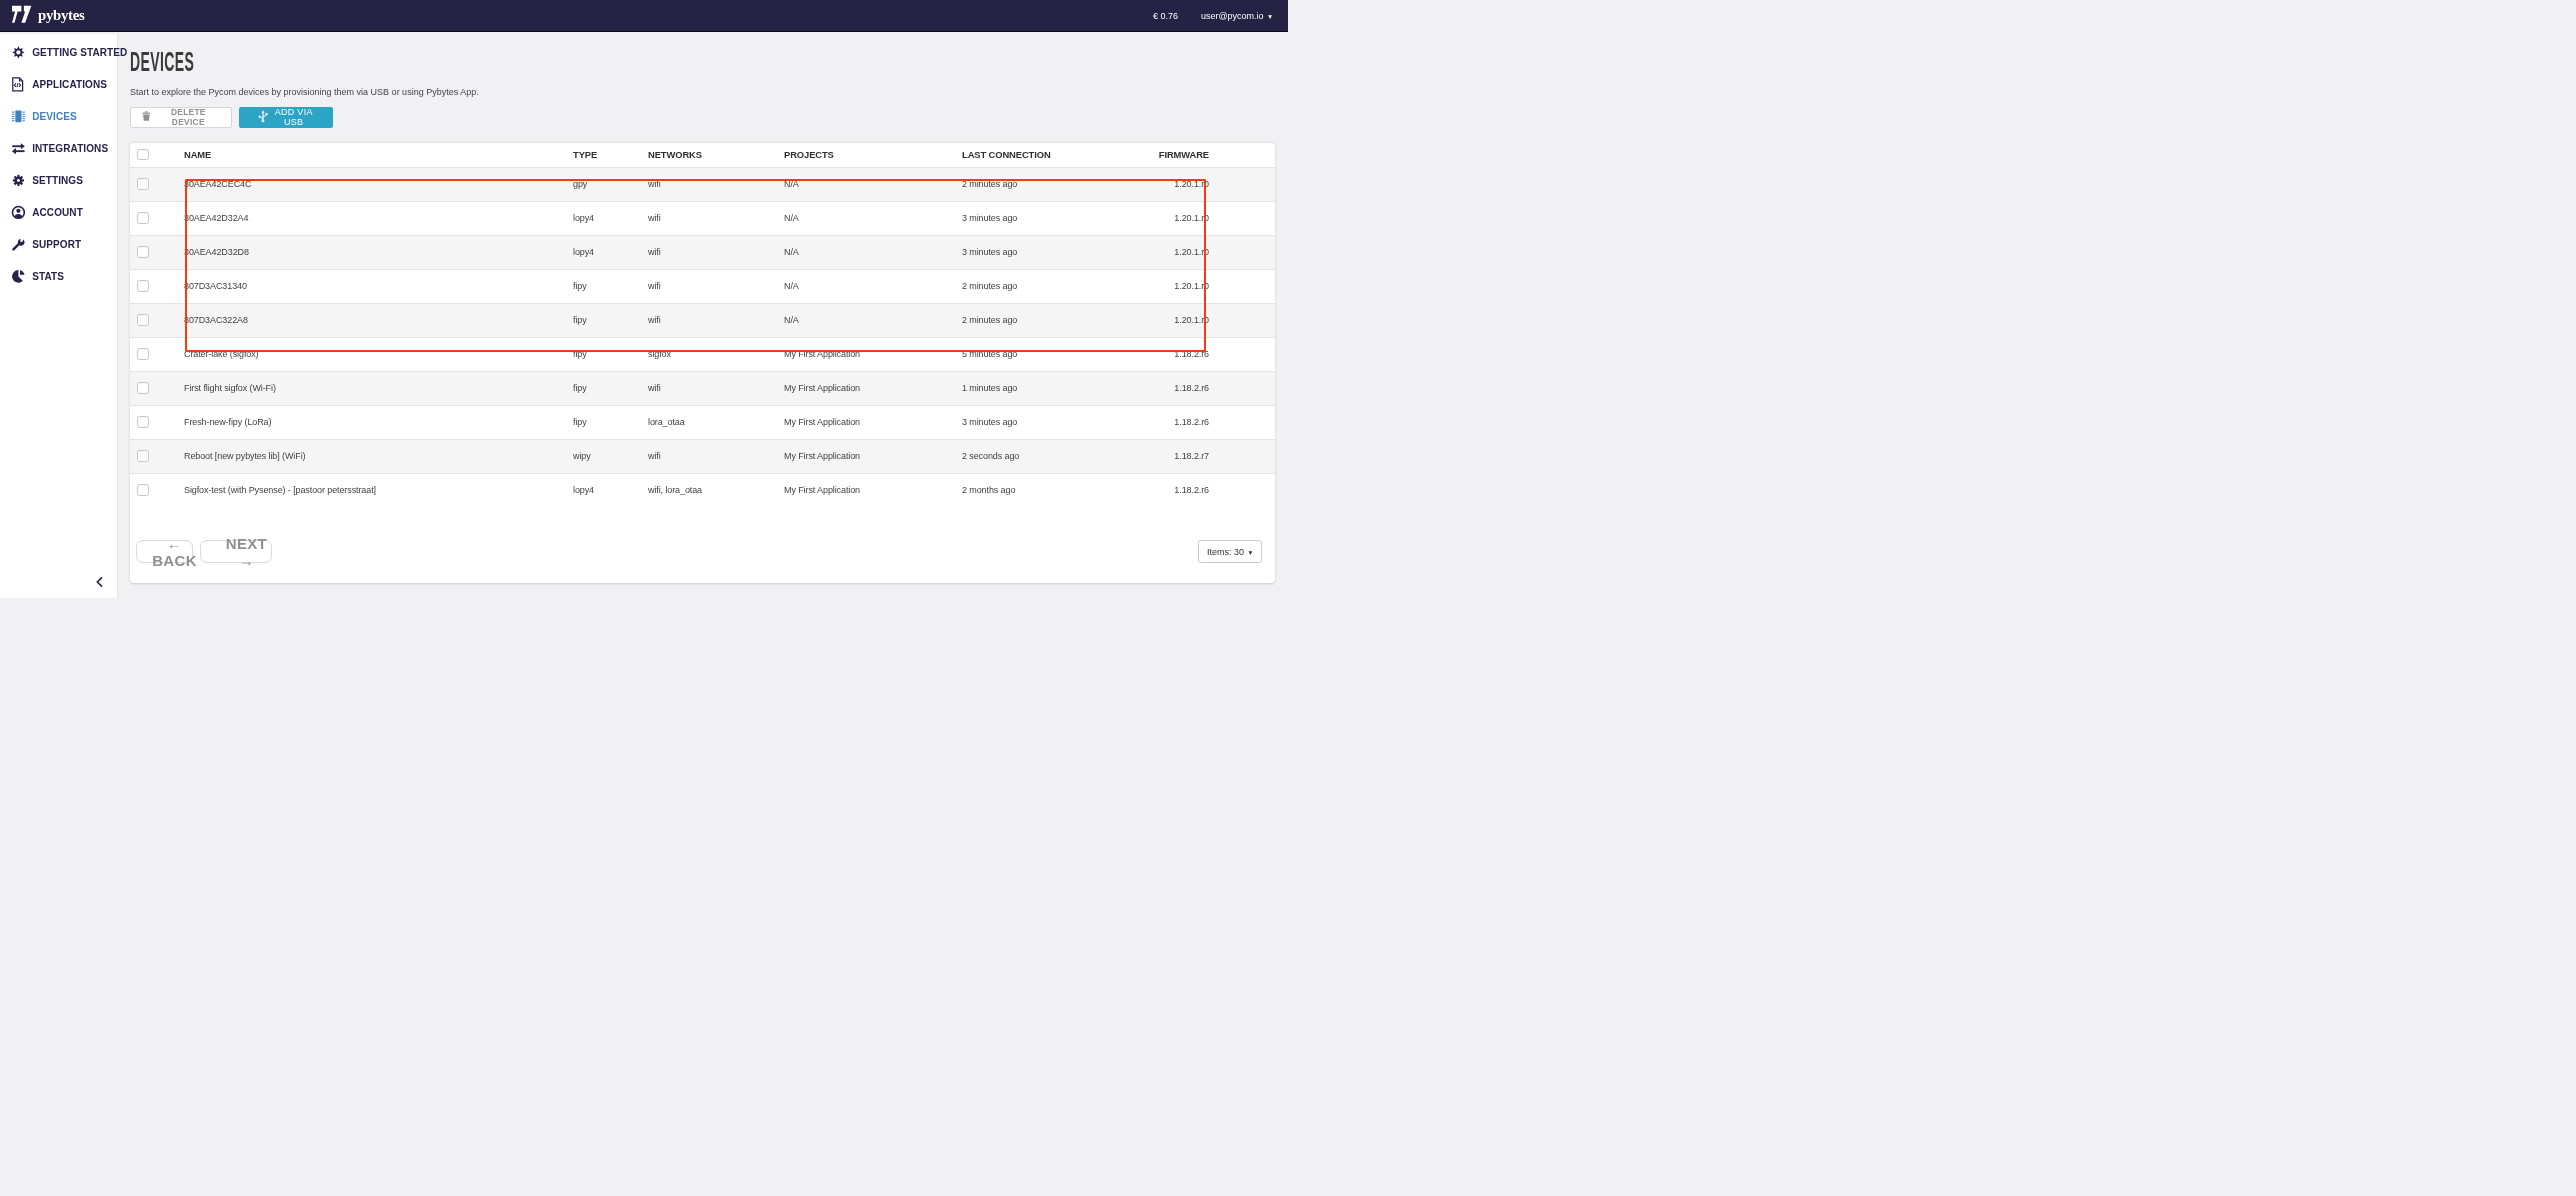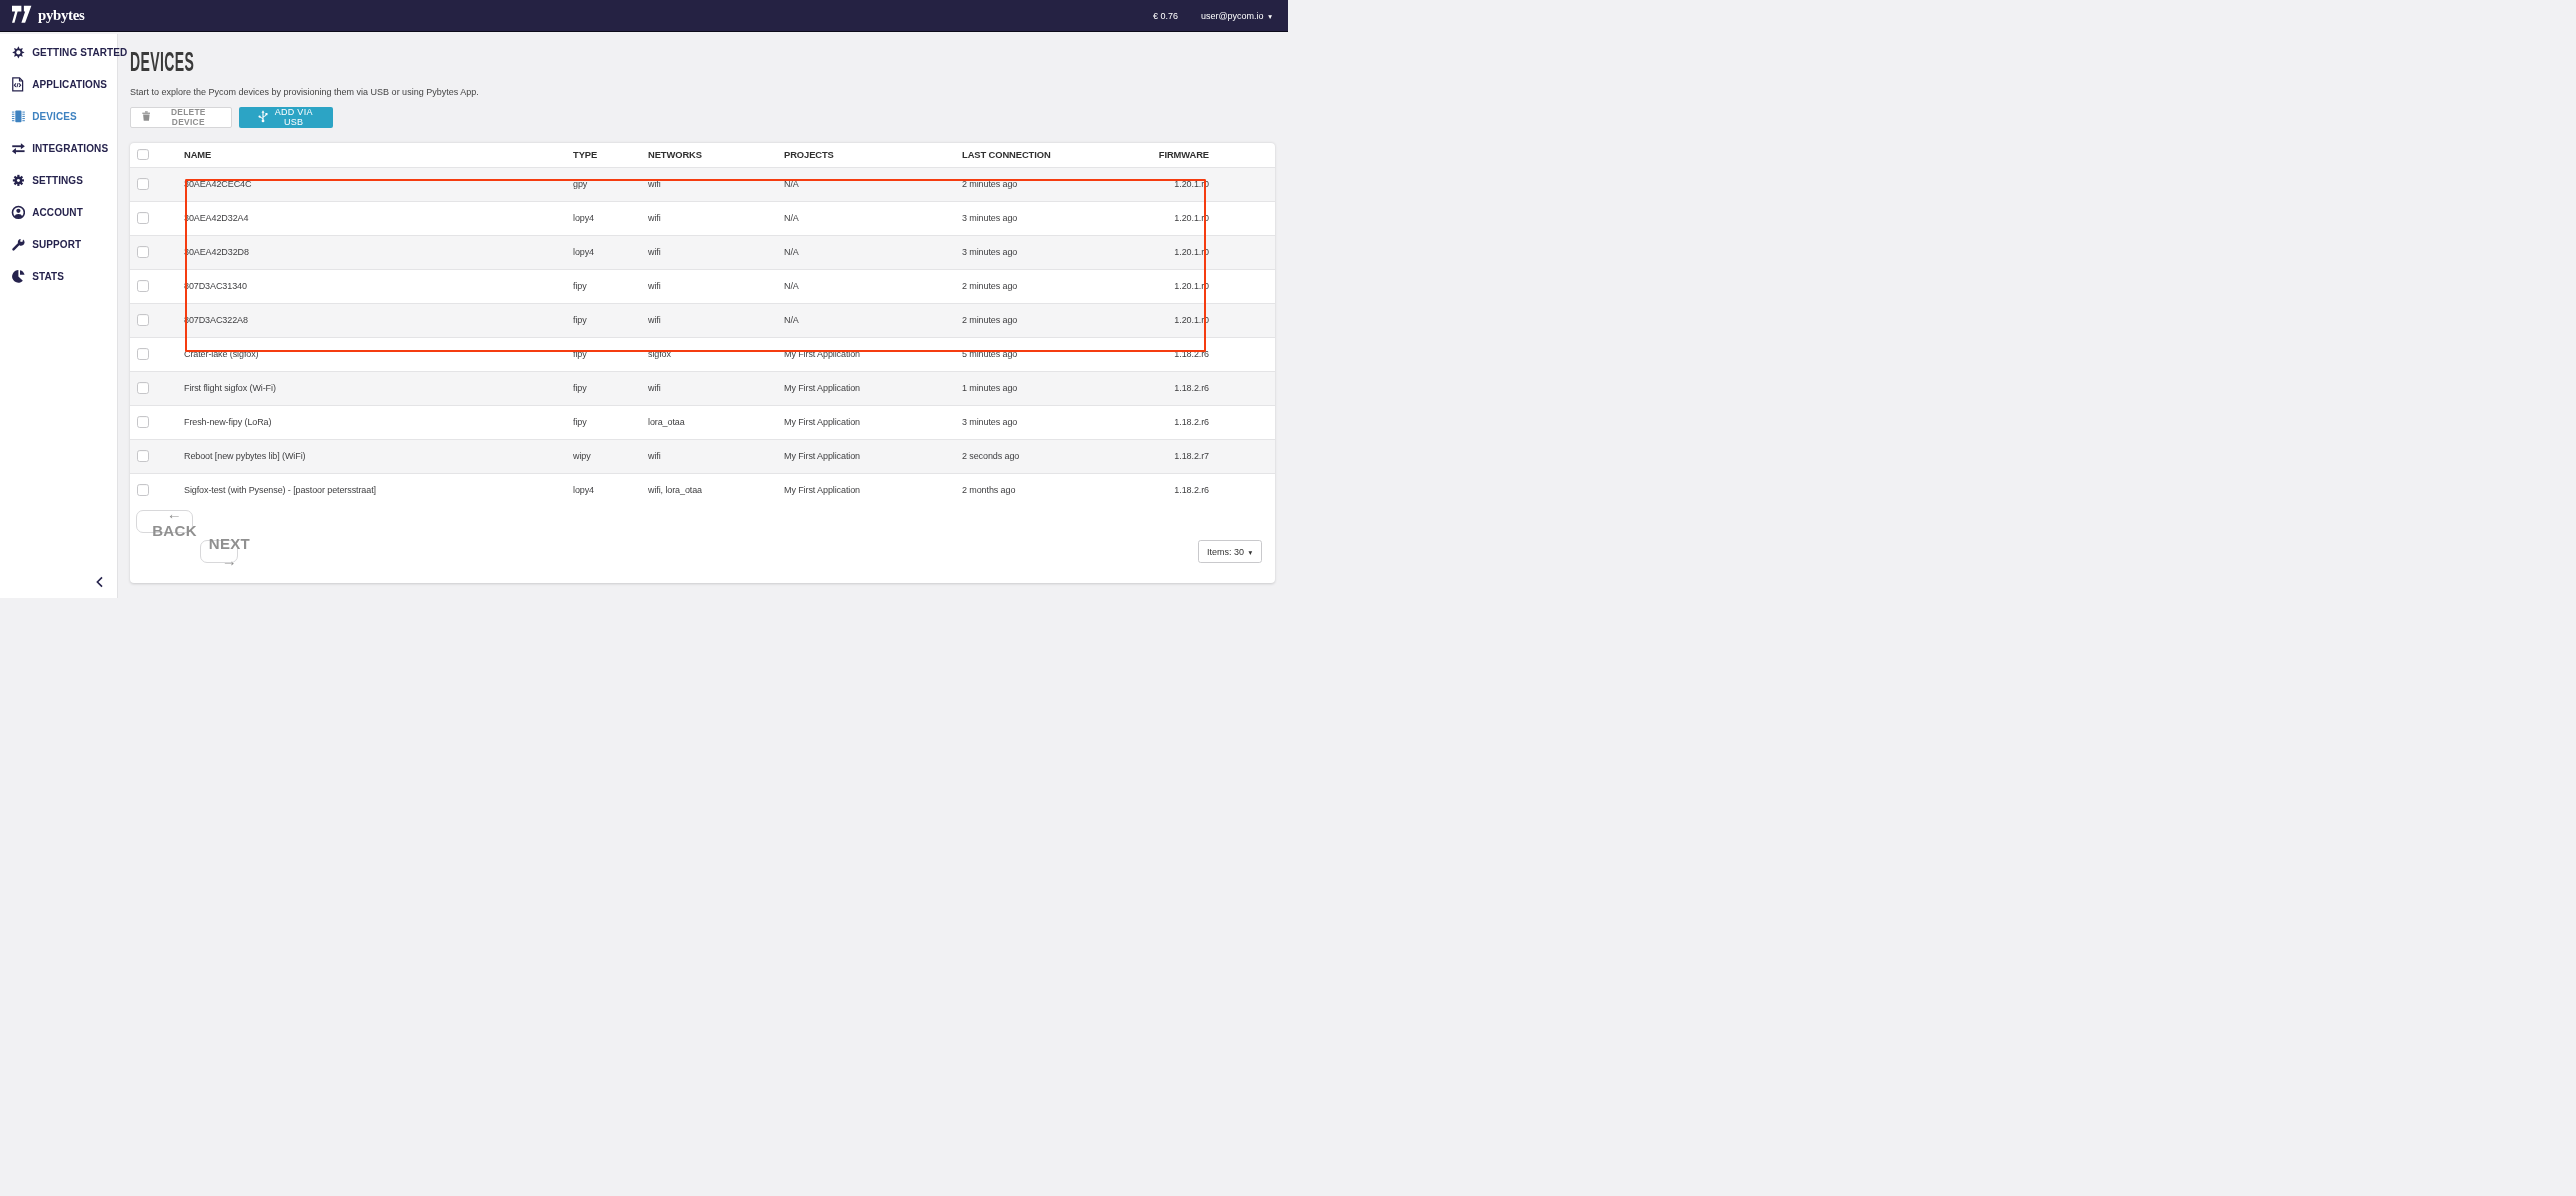--- a/index.html
+++ b/index.html
@@ -84,21 +84,21 @@
     position:absolute; left:55px; top:36px; width:1021px; height:173px;
     border:2px solid #f53c10; border-radius:1.3px; pointer-events:none; z-index:5;
   }
   
   .pager { position:absolute; left:6px; bottom:19.5px; display:flex; gap:7.4px; }
   .pg-btn {
     height:23px; background:#fff; border:0.7px solid #d8d8da; border-radius:7px;
     color:#909090; font-size:15px; font-weight:600; letter-spacing:0.3px;
     display:inline-flex; align-items:center; justify-content:center; cursor:pointer;padding-left:20px;
   }
-  .pg-back { width:57px; } .pg-next { width:38px;margin-top:30px; }
+  .pg-back { width:57px; } .pg-next { width:72px; }
   .items-btn {
     position:absolute; right:13.4px; bottom:19.5px; width:64px; height:23px;
     background:#fff; border:0.7px solid #c9c9cc; border-radius:2.7px;
     color:#333; font-size:9px; display:inline-flex; align-items:center;
     justify-content:center; gap:4.7px; cursor:pointer;
   }
   .items-caret { font-size:7.4px; position:relative; top:0.7px; color:#333; }
 </style>
 </head>
 <body>

